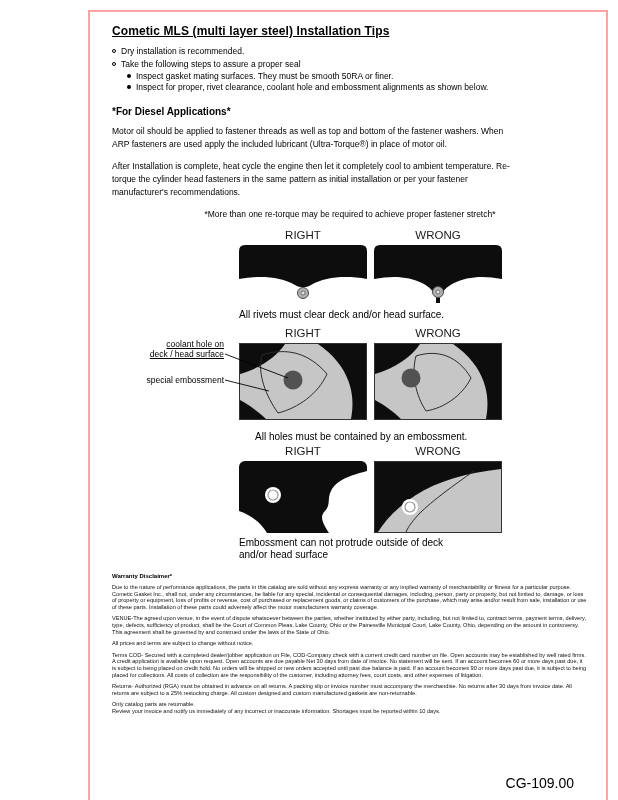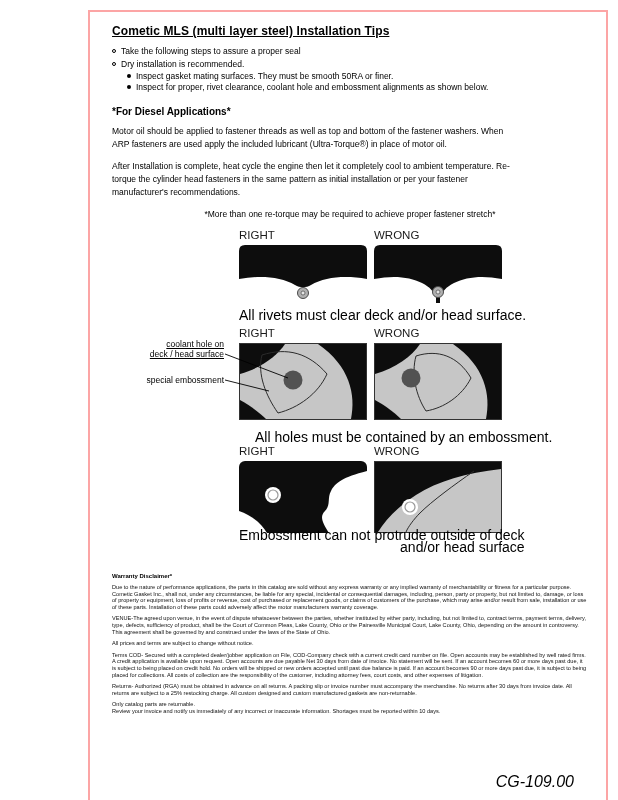--- a/index.html
+++ b/index.html
@@ -27,47 +27,47 @@
   .sub-tips li { font-size:8.5px; line-height:11px; display:flex; align-items:baseline; }
   .mk-f {
     flex:0 0 auto; width:4px; height:4px; background:#000; border-radius:50%;
     margin-right:5px; position:relative; top:-1px; display:inline-block;
   }
   .diesel-h { font-size:10px; font-weight:bold; margin-top:13px; margin-bottom:8px; }
   .para { font-size:8.5px; line-height:13px; max-width:402px; margin-bottom:9px; }
   .note { font-size:8.5px; line-height:13px; margin-top:3px;text-align:center; }
 
   .diagrams { position:relative; height:334px; margin-top:8px; width:480px; }
-  .dg-label { position:absolute; width:128px; text-align:left; font-size:11.5px; color:#1a1a1a; }
+  .dg-label { position:absolute; width:128px; text-align:center; font-size:11.5px; color:#1a1a1a; }
   .dg-panel { position:absolute; width:128px; line-height:0; }
-  .dg-caption { position:absolute; font-size:14px; line-height:12px; white-space:pre-line;text-align:right; }
+  .dg-caption { position:absolute; font-size:10px; line-height:12px; white-space:pre-line; }
   .dg-callout { position:absolute; font-size:8.5px; line-height:10px; text-align:right; white-space:pre-line; width:104px; }
   .overlay { position:absolute; left:0; top:0; width:480px; height:334px; pointer-events:none; }
 
   .warranty { margin-top:10px; max-width:483px; }
   .w-head { font-size:6px; font-weight:bold; margin-bottom:5px; }
   .w-para { font-size:5.6px; line-height:6.6px; margin-bottom:5px; white-space:pre-line; color:#111; }
-  .page-code { position:absolute; right:32px; bottom:12px; font-size:16px;font-style:italic; }
+  .page-code { position:absolute; right:32px; bottom:12px; font-size:14px; }
 </style>
 </head>
 <body>
 
 <div class="page">
   <div class="content">
 
     <h1 class="title">Cometic MLS (multi layer steel) Installation Tips</h1>
 
     <ul class="tips">
       <li>
           <span class="mk-o"></span>
-          <span>Take the following steps to assure a proper seal</span>
+          <span>Dry installation is recommended.</span>
         </li>
       <li>
           <span class="mk-o"></span>
-          <span>Dry installation is recommended.</span>
+          <span>Take the following steps to assure a proper seal</span>
         </li>
     </ul>
     <ul class="sub-tips">
       <li>
           <span class="mk-f"></span>
           <span>Inspect gasket mating surfaces.  They must be smooth 50RA or finer.</span>
         </li>
       <li>
           <span class="mk-f"></span>
           <span>Inspect for proper, rivet clearance, coolant hole and embossment alignments as shown below.</span>
@@ -143,21 +143,21 @@
       </div>
       <div class="dg-panel" style="left:262px; top:232px;">
         <svg width="128" height="72" viewBox="0 0 128 72">
           <rect x="0.5" y="0.5" width="127" height="71" fill="#c6c6c6" stroke="#333" stroke-width="1"></rect>
           <path d="M1,1 H127 V8 C92,12 64,20 42,34 C26,44 12,58 4,71 H1 Z" fill="#0d0d0d"></path>
           <path d="M100,10 C80,24 58,40 46,52 C40,58 34,66 32,71" fill="none" stroke="#2b2b2b" stroke-width="1"></path>
           <circle cx="36" cy="46" r="8" fill="#ffffff"></circle>
           <circle cx="36" cy="46" r="5" fill="none" stroke="#9a9a9a" stroke-width="1.2"></circle>
         </svg>
       </div>
-      <div class="dg-caption" style="left:127px; top:300px;">Embossment can not protrude outside of deck
+      <div class="dg-caption" style="left:127px; top:308px;">Embossment can not protrude outside of deck
 and/or head surface</div>
 
       <svg class="overlay" viewBox="0 0 480 334">
         <line x1="113" y1="125" x2="176" y2="149" stroke="#000" stroke-width="0.9"></line>
         <line x1="113" y1="151" x2="157" y2="162" stroke="#000" stroke-width="0.9"></line>
       </svg>
     </div>
 
     <div class="warranty">
       <div class="w-head">Warranty Disclaimer*</div>

